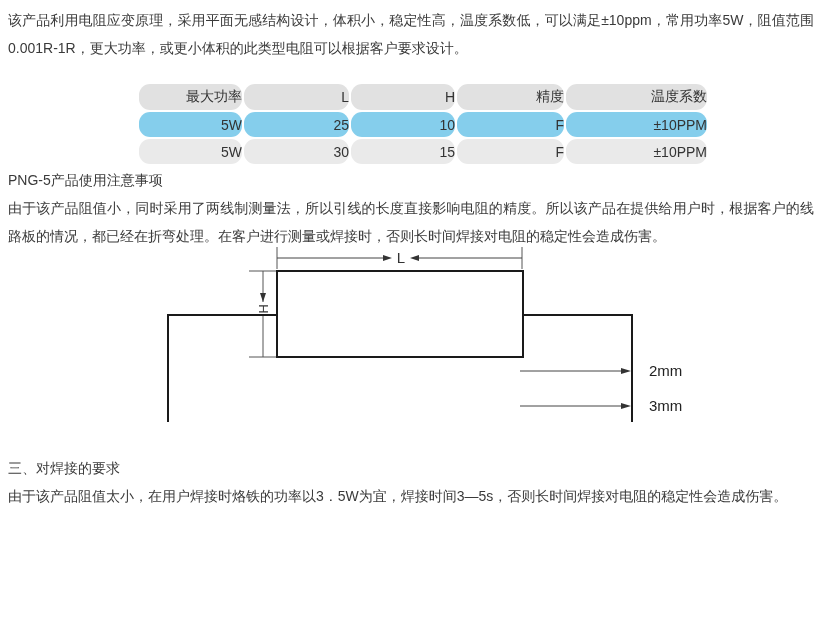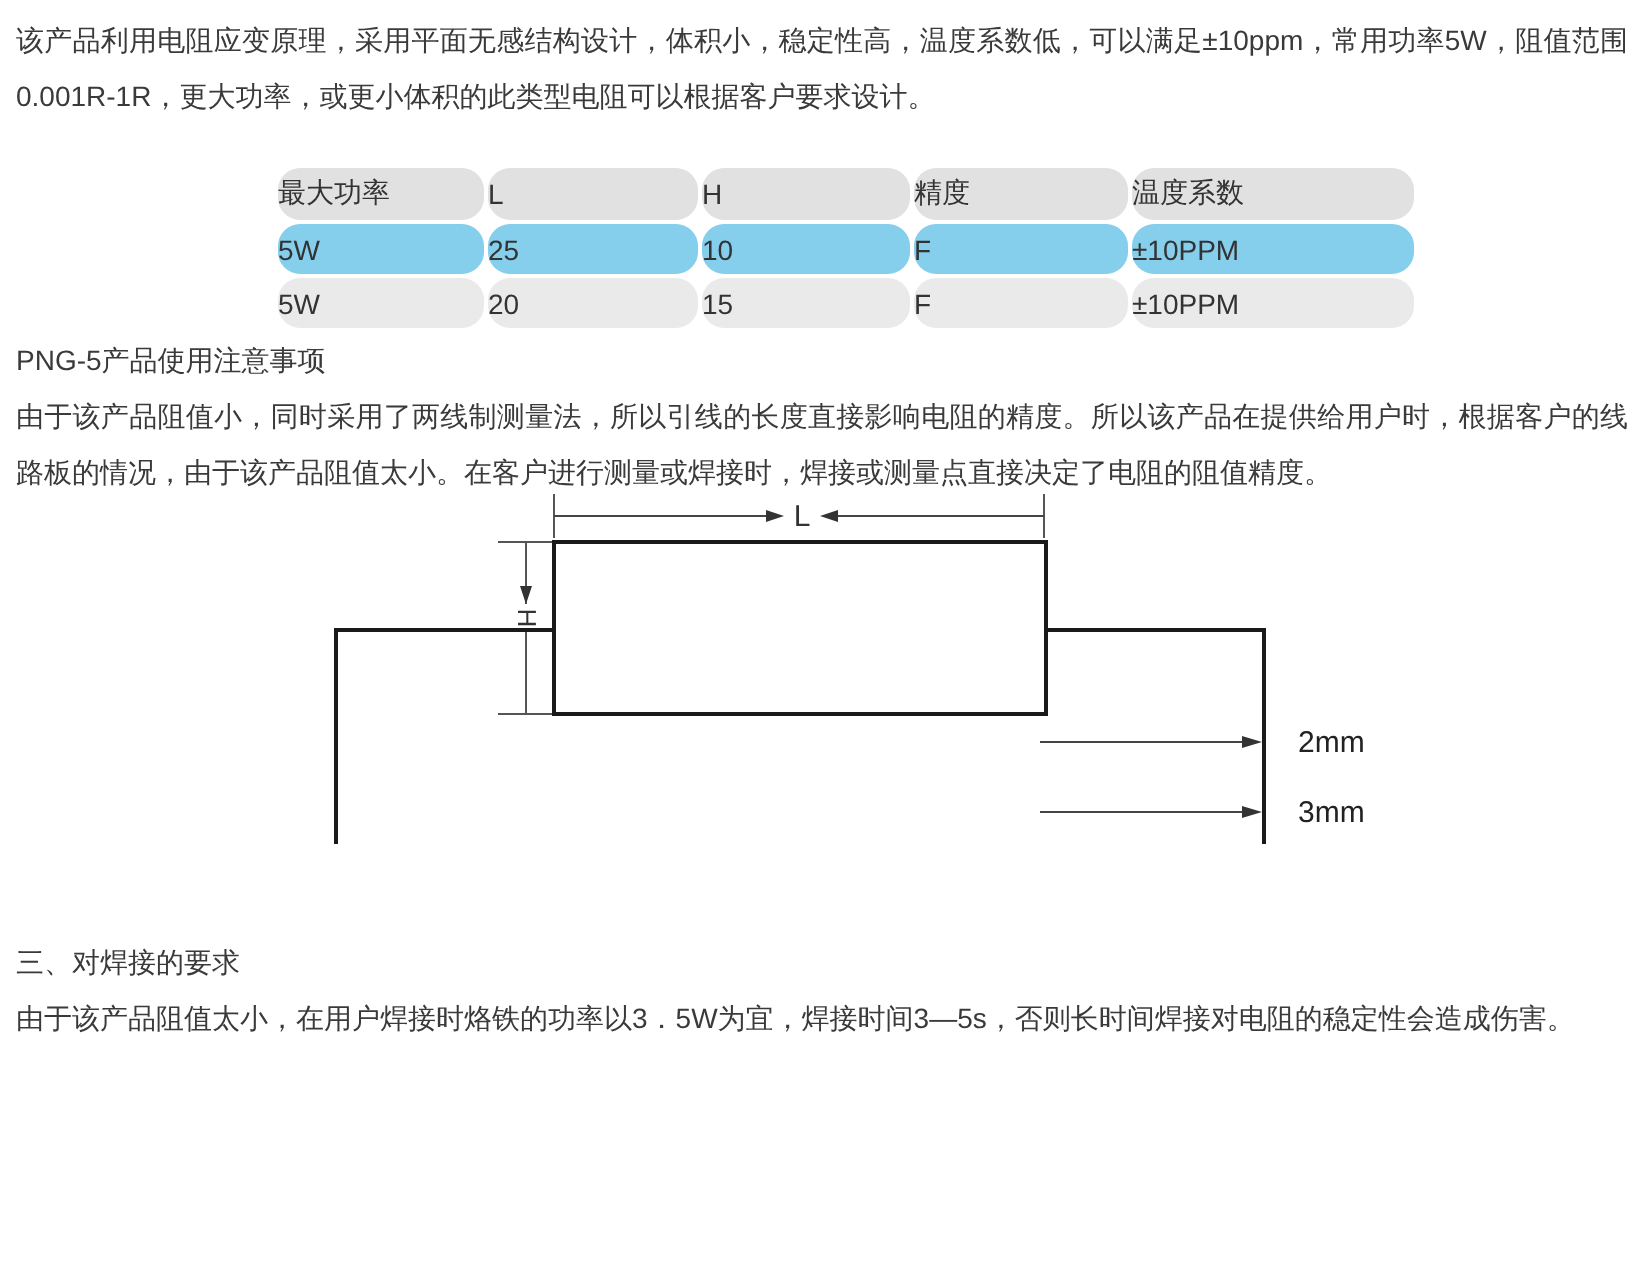--- a/index.html
+++ b/index.html
@@ -16,30 +16,30 @@
     padding:0 8px; text-align:justify;
   }
   
   .tbl-wrap{ margin:20px 0 0 137px; }
   table.spec{
     border-collapse:separate; border-spacing:2px;
     table-layout:fixed;
   }
   table.spec td, table.spec th{
     font-size:14px; font-weight:normal; color:#333;
-    text-align:left; vertical-align:middle;
+    text-align:right; vertical-align:middle;
     height:25px; overflow:hidden; white-space:nowrap;border-radius:11px;
   }
   table.spec th{ background:var(--header-bg,#e1e1e1); height:26px; }
   tr.row-normal td{ background:var(--row-bg,#eaeaea); }
   tr.row-highlight td{ background:var(--hl-bg,#85ceec); }
   col.c1{width:103px} col.c2{width:105px} col.c3{width:104px} col.c4{width:107px} col.c5{width:141px}
   .mt14{ margin-top:14px; }
   .diagram{ display:block; margin-top:-5px; }
-  .sec3{ margin-top:37px; }
+  .sec3{ margin-top:24px; }
 </style>
 </head>
 <body>
 
 <div class="page">
 
   <p class="para">该产品利用电阻应变原理，采用平面无感结构设计，体积小，稳定性高，温度系数低，可以满足±10ppm，常用功率5W，阻值范围0.001R-1R，更大功率，或更小体积的此类型电阻可以根据客户要求设计。</p>
 
   <div class="tbl-wrap">
     <table class="spec">
@@ -60,31 +60,31 @@
       </tr>
       <tr class="row-highlight">
         <td>5W</td>
         <td>25</td>
         <td>10</td>
         <td>F</td>
         <td>±10PPM</td>
       </tr>
       <tr class="row-normal">
         <td>5W</td>
-        <td>20</td>
+        <td>30</td>
         <td>15</td>
         <td>F</td>
         <td>±10PPM</td>
       </tr>
     </tbody>
       </table>
   </div>
 
   <p class="para">PNG-5产品使用注意事项</p>
-  <p class="para">由于该产品阻值小，同时采用了两线制测量法，所以引线的长度直接影响电阻的精度。所以该产品在提供给用户时，根据客户的线路板的情况，由于该产品阻值太小。在客户进行测量或焊接时，焊接或测量点直接决定了电阻的阻值精度。</p>
+  <p class="para">由于该产品阻值小，同时采用了两线制测量法，所以引线的长度直接影响电阻的精度。所以该产品在提供给用户时，根据客户的线路板的情况，都已经在折弯处理。在客户进行测量或焊接时，否则长时间焊接对电阻的稳定性会造成伤害。</p>
 
   <svg class="diagram" width="822" height="185" viewBox="0 0 822 185">
 
     <line x1="277" y1="2" x2="277" y2="24" stroke="#555" stroke-width="1"></line>
     <line x1="522" y1="2" x2="522" y2="24" stroke="#555" stroke-width="1"></line>
 
     <line x1="277" y1="13" x2="388" y2="13" stroke="#444" stroke-width="1"></line>
     <polygon points="392,13 383,10 383,16" fill="#333"></polygon>
     <line x1="414" y1="13" x2="522" y2="13" stroke="#444" stroke-width="1"></line>
     <polygon points="410,13 419,10 419,16" fill="#333"></polygon>

